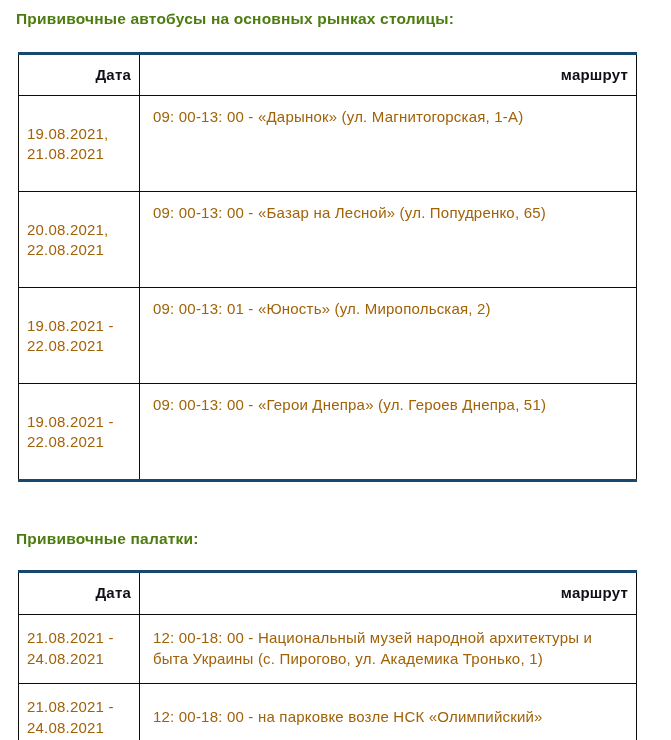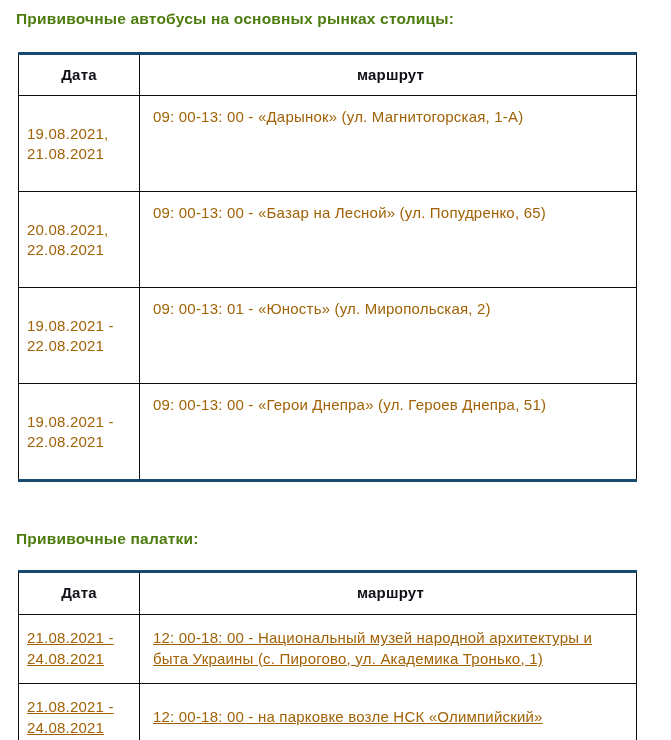--- a/index.html
+++ b/index.html
@@ -40,39 +40,39 @@
   table.schedule td {
     border: 1px solid #0c0c0c;
     font-size: 15px;
     line-height: 1.35;
     letter-spacing: 0.2px;
     overflow: hidden;
   }
   table.schedule col.col-date  { width: 121px; }
   table.schedule col.col-route { width: 497px; }
   table.schedule th {
-    text-align: center;
+    text-align: right;
     font-weight: bold;
     color: #101018;
     padding: 10px 8px 10px 8px;
     height: 19px;
     vertical-align: middle;
   }
   table.schedule th.route-head { padding-left: 13px; }
   table.schedule td {
     color: #a16207;
     padding: 4px 10px 4px 8px;
   }
   table.schedule td.route-cell { padding-left: 13px; padding-right: 18px; }
   
   .t1 td { height: 80px; }
   .t1 td.date-cell  { vertical-align: middle; }
   .t1 td.route-cell { vertical-align: top; padding-top: 11px; }
   
-  .t2 td { height: 60px; text-decoration: underline; }
+  .t2 td { height: 60px; }
   .t2 tr.row-short td { height: 56px; }
   .t2 td.date-cell, .t2 td.route-cell { vertical-align: middle; }
 </style>
 </head>
 <body>
 
 <div class="page">
 
   <section class="section-1">
     <h2 class="section-title">Прививочные автобусы на основных рынках столицы:</h2>

